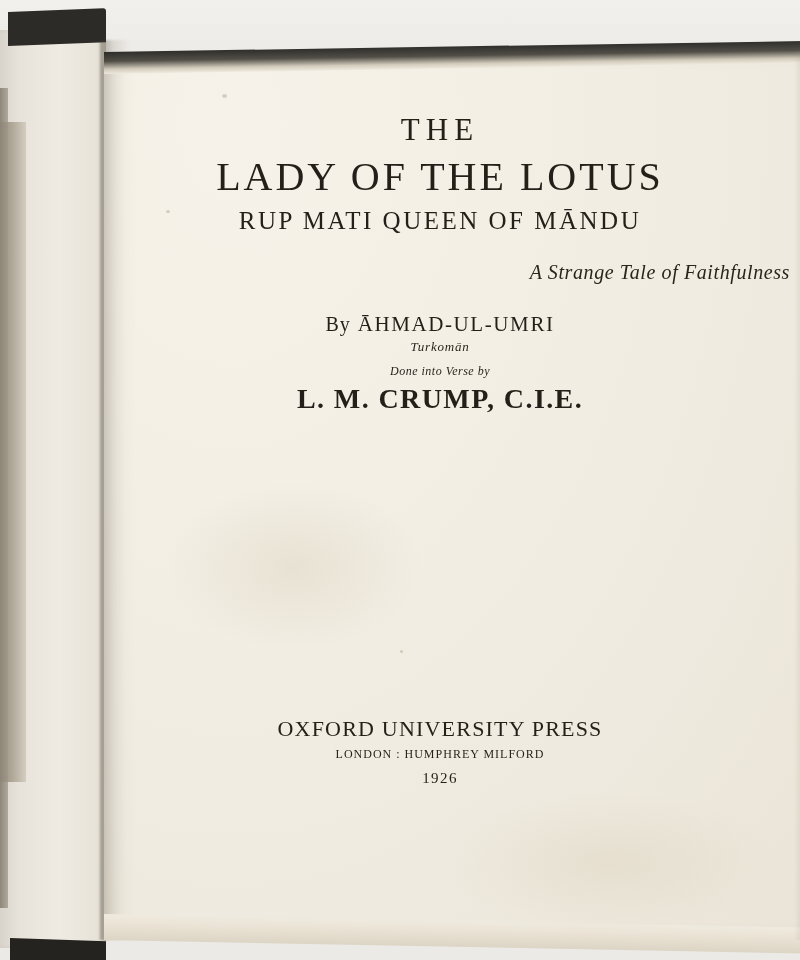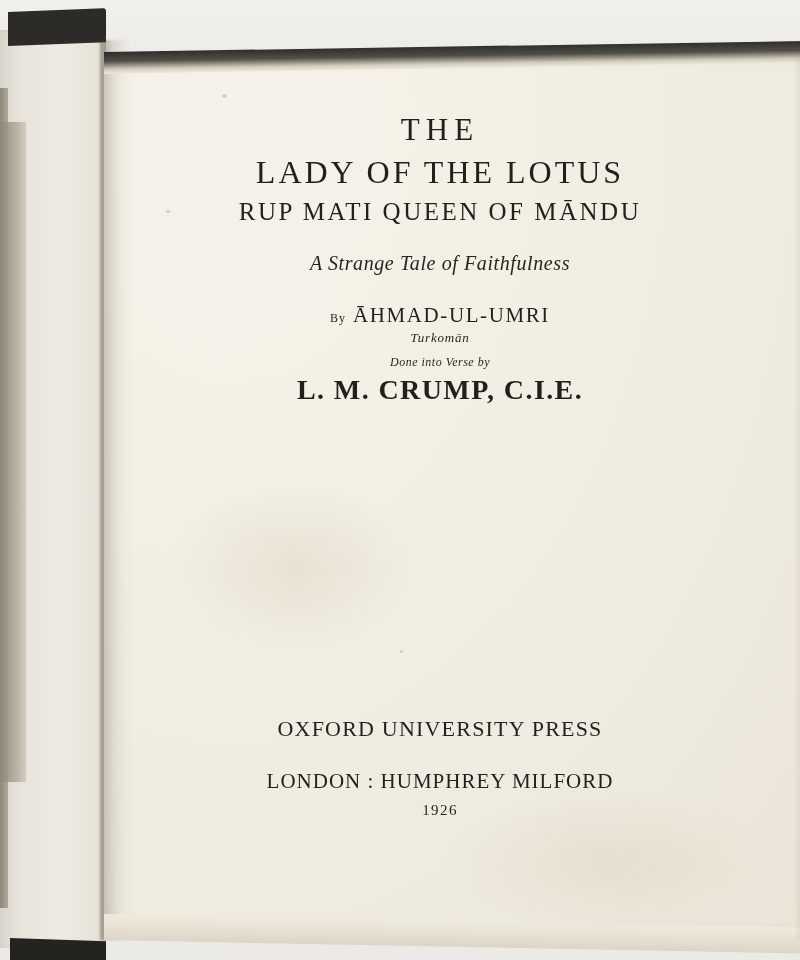--- a/index.html
+++ b/index.html
@@ -149,43 +149,44 @@
   }
   .t-the {
     margin-top: 62px;
     font-size: 31px;
     letter-spacing: 6px;
     line-height: 1.05;
     font-weight: 400;
   }
   .t-main {
     margin-top: 8px;
-    font-size: 32px;
+    font-size: 40px;
     letter-spacing: 3px;
     line-height: 1.08;
   }
   .t-sub {
     margin-top: 9px;
     font-size: 25px;
     letter-spacing: 2.5px;
   }
   .t-tag {
     margin-top: 26px;
     font-size: 20px;
     font-style: italic;
     letter-spacing: .6px;
     color: #2a241d;
+    text-align: right;
   }
   .t-by {
     margin-top: 28px;
     font-size: 21px;
     letter-spacing: 1.6px;
   }
   .t-by .small {
-    font-size: 12px;
+    font-size: 20px;
     letter-spacing: 1px;
   }
   .t-byline2 {
     margin-top: 2px;
     font-size: 13px;
     font-style: italic;
     letter-spacing: .8px;
   }
   .t-credits {
     margin-top: 34px;
@@ -211,22 +212,22 @@
     top: 716px;
     width: 700px;
     text-align: center;
     color: #241f19;
   }
   .t-pub {
     font-size: 22px;
     letter-spacing: 1.2px;
   }
   .t-pub2 {
-    margin-top: 27px;
-    font-size: 21px;
+    margin-top: 5px;
+    font-size: 12px;
     letter-spacing: 1px;
   }
   .t-year {
     margin-top: 8px;
     font-size: 15px;
     letter-spacing: 1.4px;
   }
   .t-shift { position: relative; left: -14px; }
 </style>
 </head>

